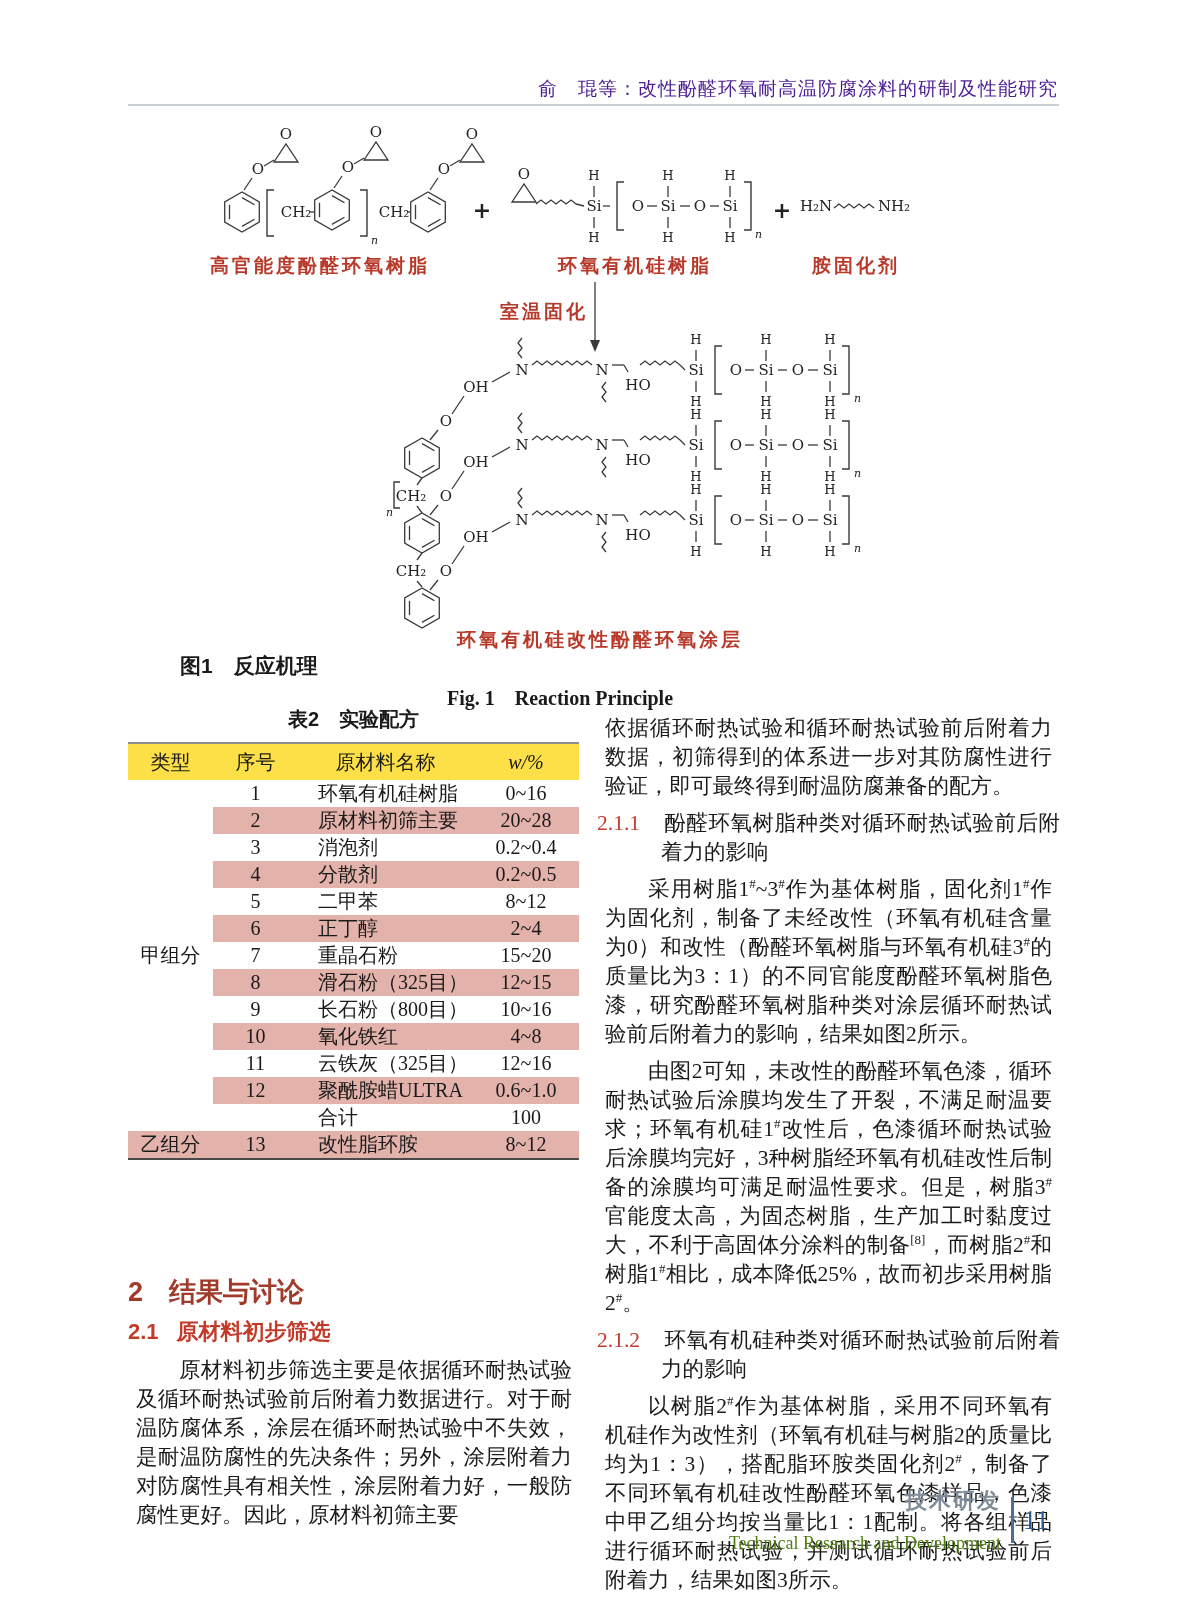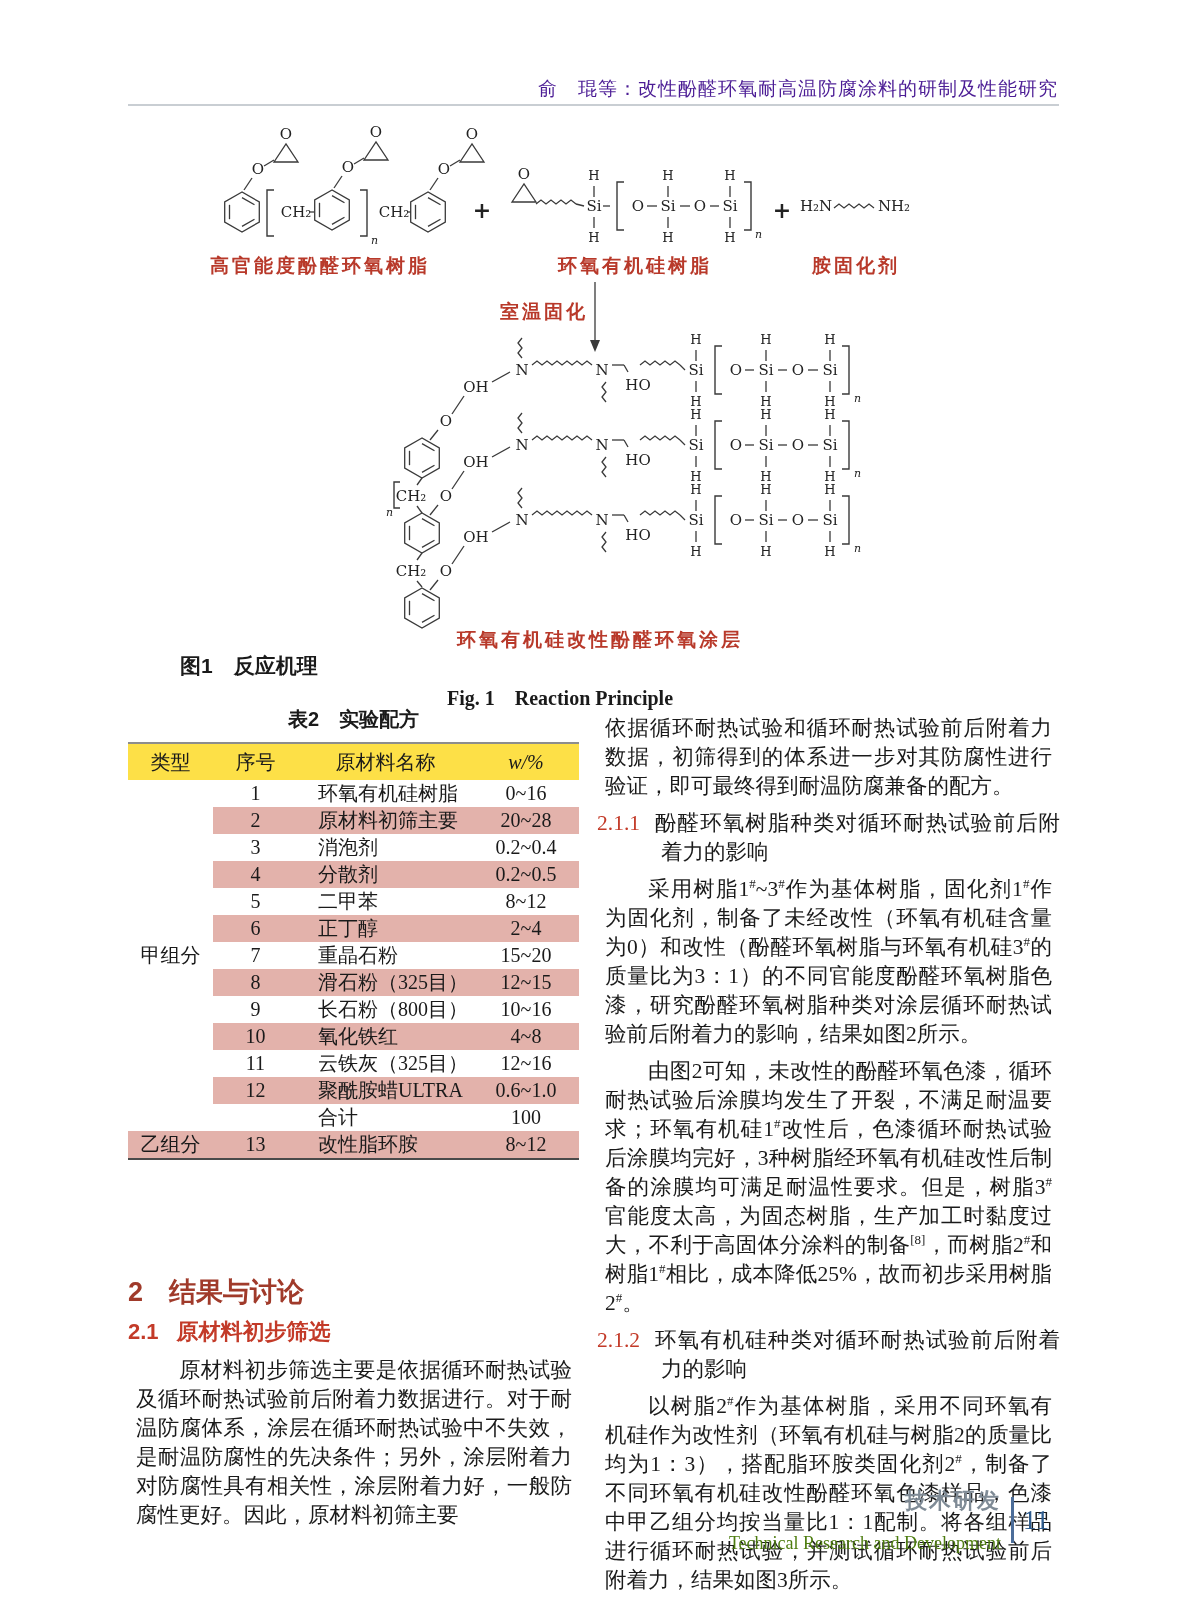--- a/index.html
+++ b/index.html
@@ -45,21 +45,21 @@
   .col-left{left:128px;top:1278px;width:452px;}
   .col-right{left:597px;top:706px;width:463px;}
   .para{margin:8px;text-indent:2em;}
   .para.noindent{text-indent:0;}
   sup{font-size:13px;line-height:0;}
   .h2-sec{font-family:"Liberation Sans",sans-serif;font-weight:bold;font-size:27px;color:#a03a2a;margin:0 0 10px 0;}
   .h2-sec .num{margin-right:26px;}
   .h3-sec{font-family:"Liberation Sans",sans-serif;font-weight:bold;font-size:22px;color:#c33a28;margin:8px 0 10px 0;}
   .h3-sec .num{margin-right:18px;}
   .h4-sec{margin:0;padding-left:64px;text-indent:-64px;}
-  .h4-sec .num{color:#c33a28;margin-right:14px;}
+  .h4-sec .num{color:#c33a28;margin-right:24px;}
 
   
   .footer{position:absolute;top:1486px;right:138px;display:flex;align-items:center;}
   .f-txt{text-align:right;}
   .f-zh{font-family:"Liberation Sans",sans-serif;font-weight:bold;font-size:22px;color:#7f8b96;letter-spacing:2px;}
   .f-en{font-size:18px;color:#4d7c0f;margin-top:17px;}
   .f-bar{width:3px;height:46px;background:#4c6d99;margin:0 9px 0 10px;}
   .f-num{font-size:27px;color:#2e5c8e;}
 </style>
 </head>

